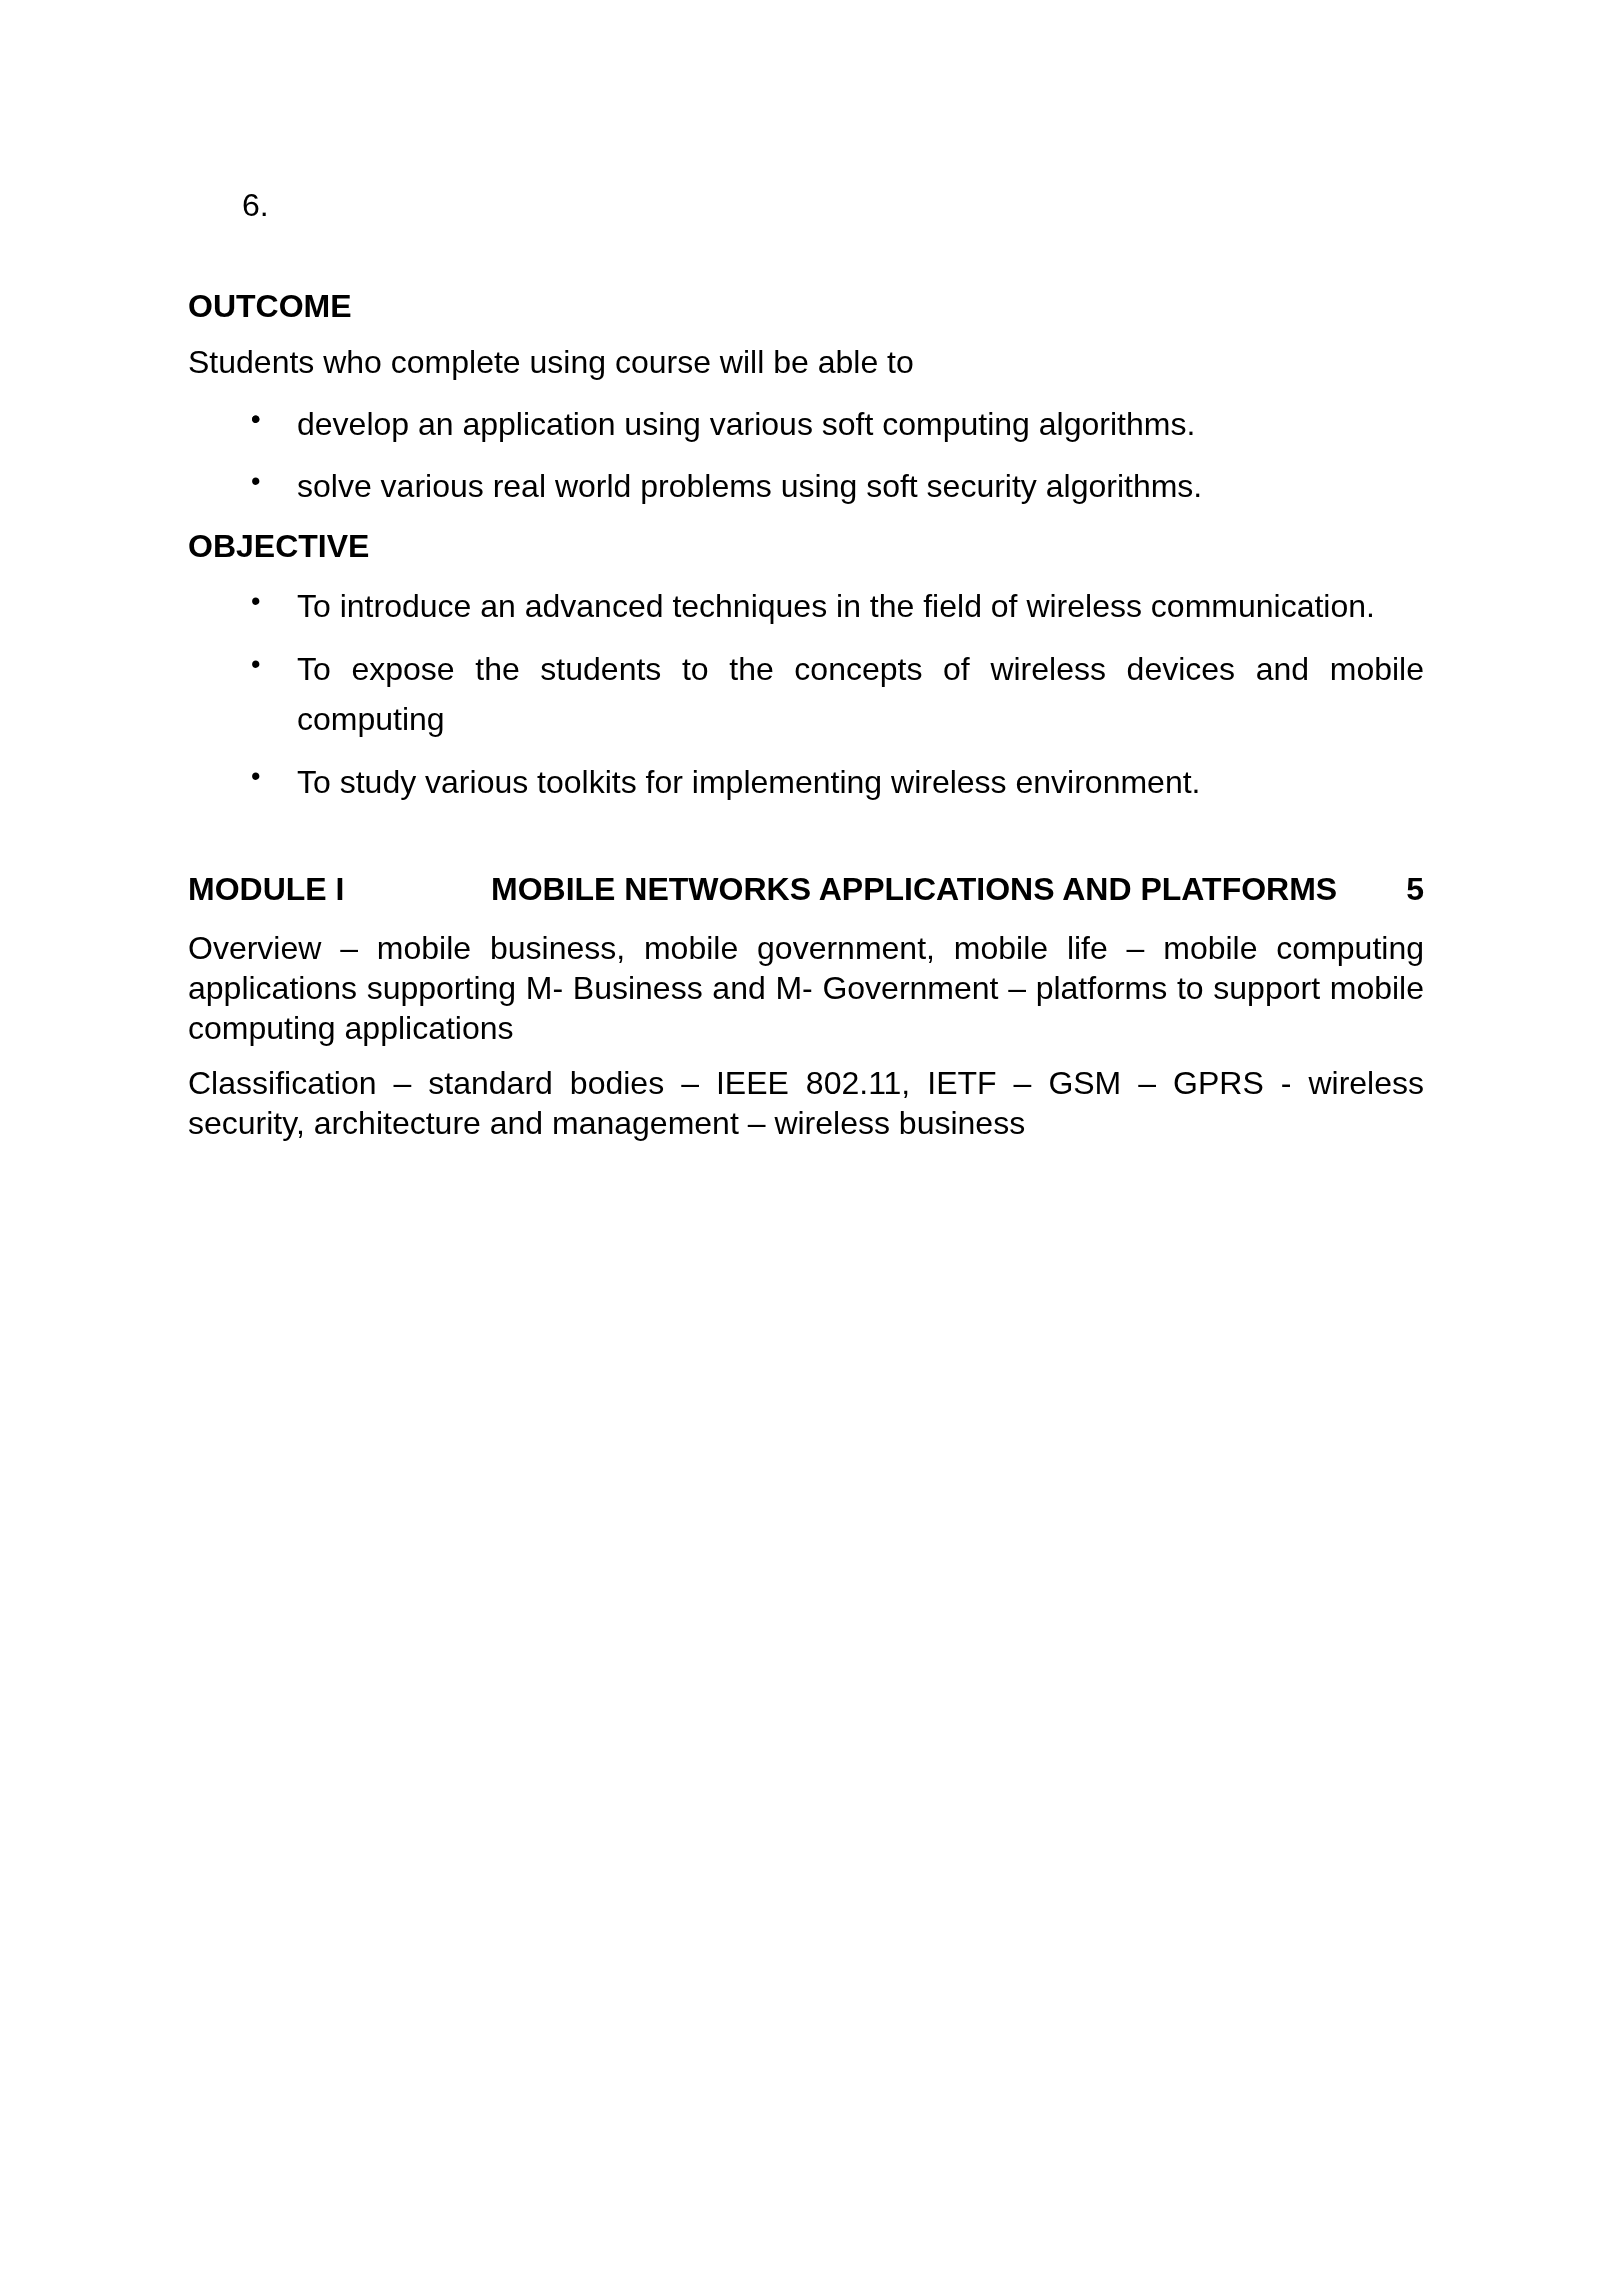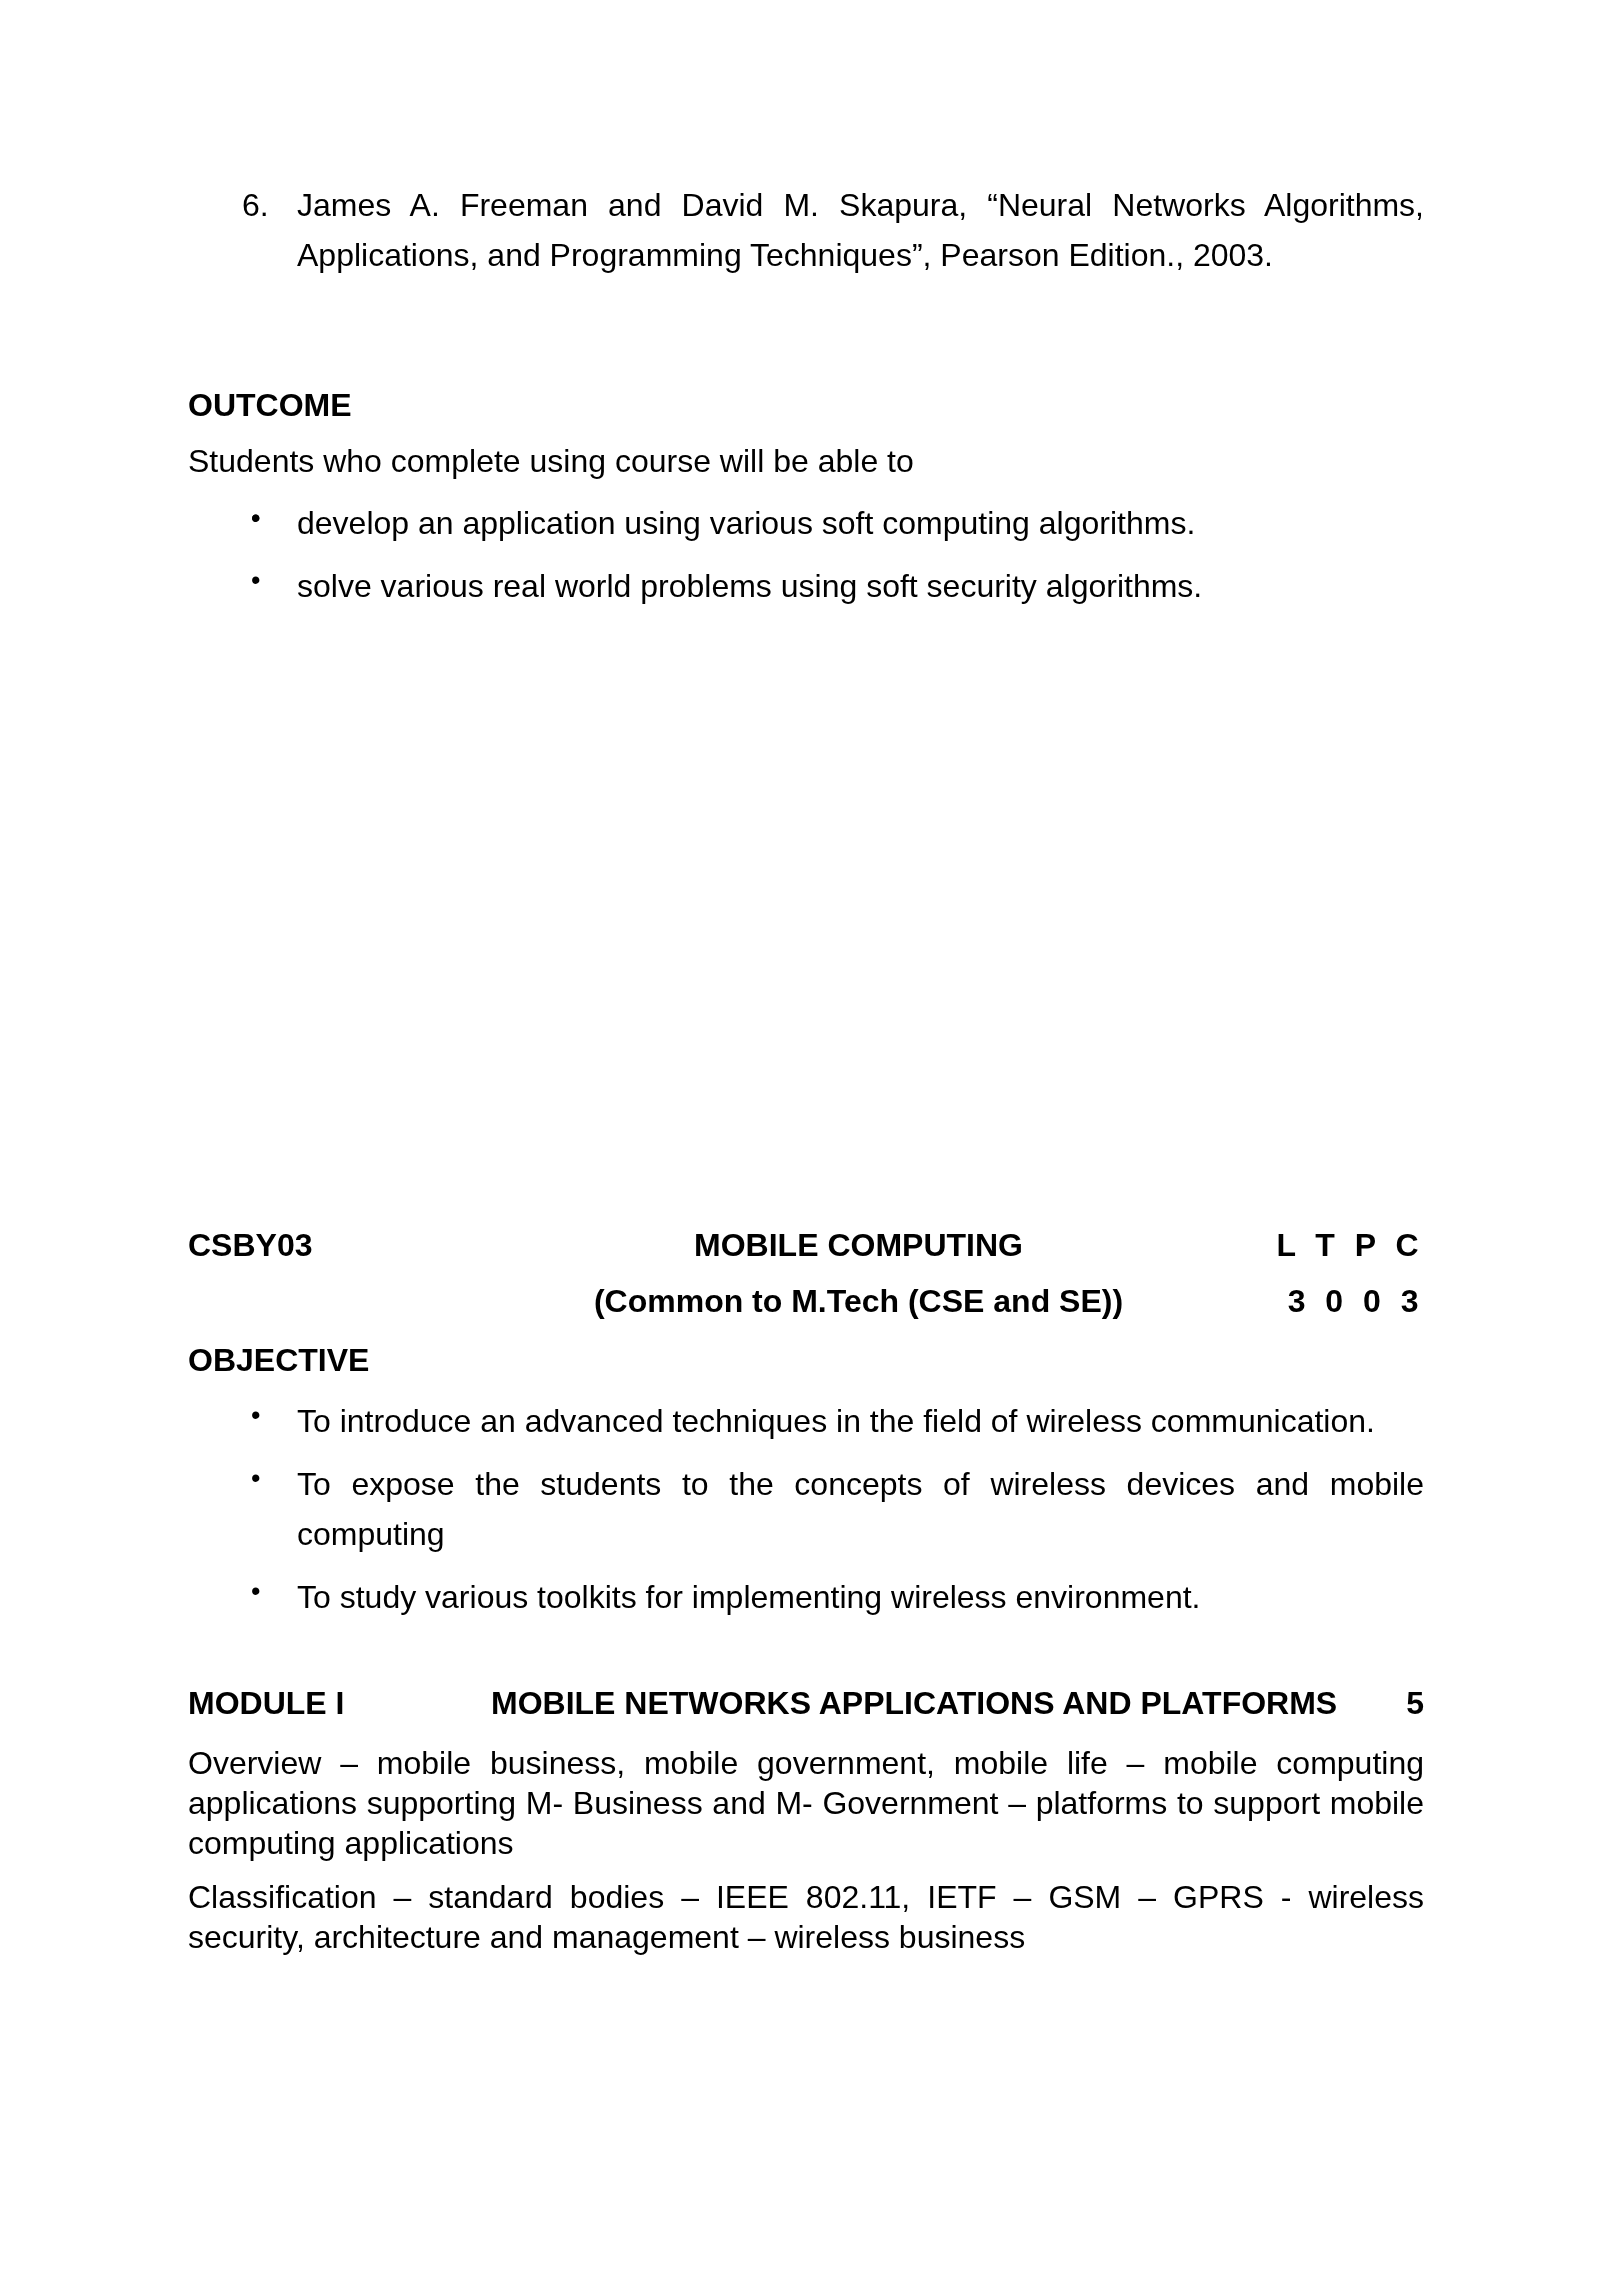--- a/index.html
+++ b/index.html
@@ -81,52 +81,39 @@
     text-align: justify;
   }
 </style>
 </head>
 <body>
 
 <div class="page">
 
   <div class="ref-item">
     <span class="ref-num">6.</span>
-    <span>James A. Freeman and David M. Skapura, “Neural Networks Algorithms, Applications, and Programming Techniques”, Pearson Edition., 2003.</span>
   </div>
 
   <div class="sec-heading outcome-heading">OUTCOME</div>
   <div class="outcome-intro">Students who complete using course will be able to</div>
 
   <div class="outcome-bullets">
     <div class="bullet-item">
       <span class="bullet-marker">•</span>
     </div>
     <div class="bullet-item">
       <span class="bullet-marker">•</span>
       <span>develop an application using various soft computing algorithms.</span>
     </div>
     <div class="bullet-item">
       <span class="bullet-marker">•</span>
       <span>solve various real world problems using soft security algorithms.</span>
     </div>
   </div>
 
-  <div class="course-header">
-    <div class="course-row">
-      <span class="course-col-left">CSBY03</span>
-      <span class="course-col-mid">MOBILE COMPUTING</span>
-      <span class="course-col-right">L T P C</span>
-    </div>
-    <div class="course-row course-row2">
-      <span class="course-col-left"></span>
-      <span class="course-col-mid">(Common to M.Tech (CSE and SE))</span>
-      <span class="course-col-right">3 0 0 3</span>
-    </div>
-  </div>
 
   <div class="sec-heading objective-heading">OBJECTIVE</div>
 
   <div class="objective-bullets">
     <div class="bullet-item">
       <span class="bullet-marker">•</span>
       <span>To introduce an advanced techniques in the field of wireless communication.</span>
     </div>
     <div class="bullet-item">
       <span class="bullet-marker">•</span>

